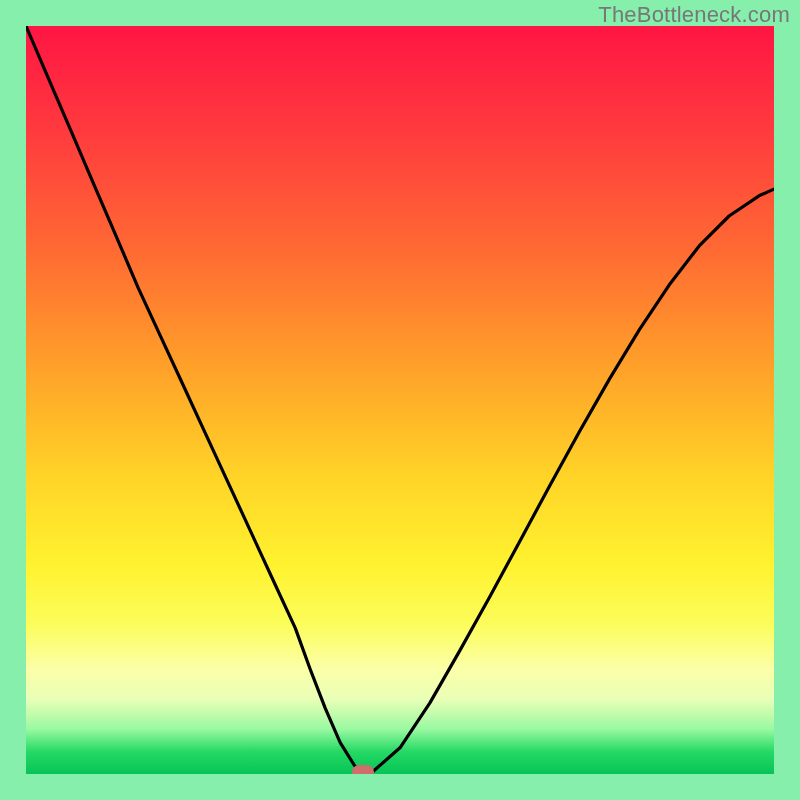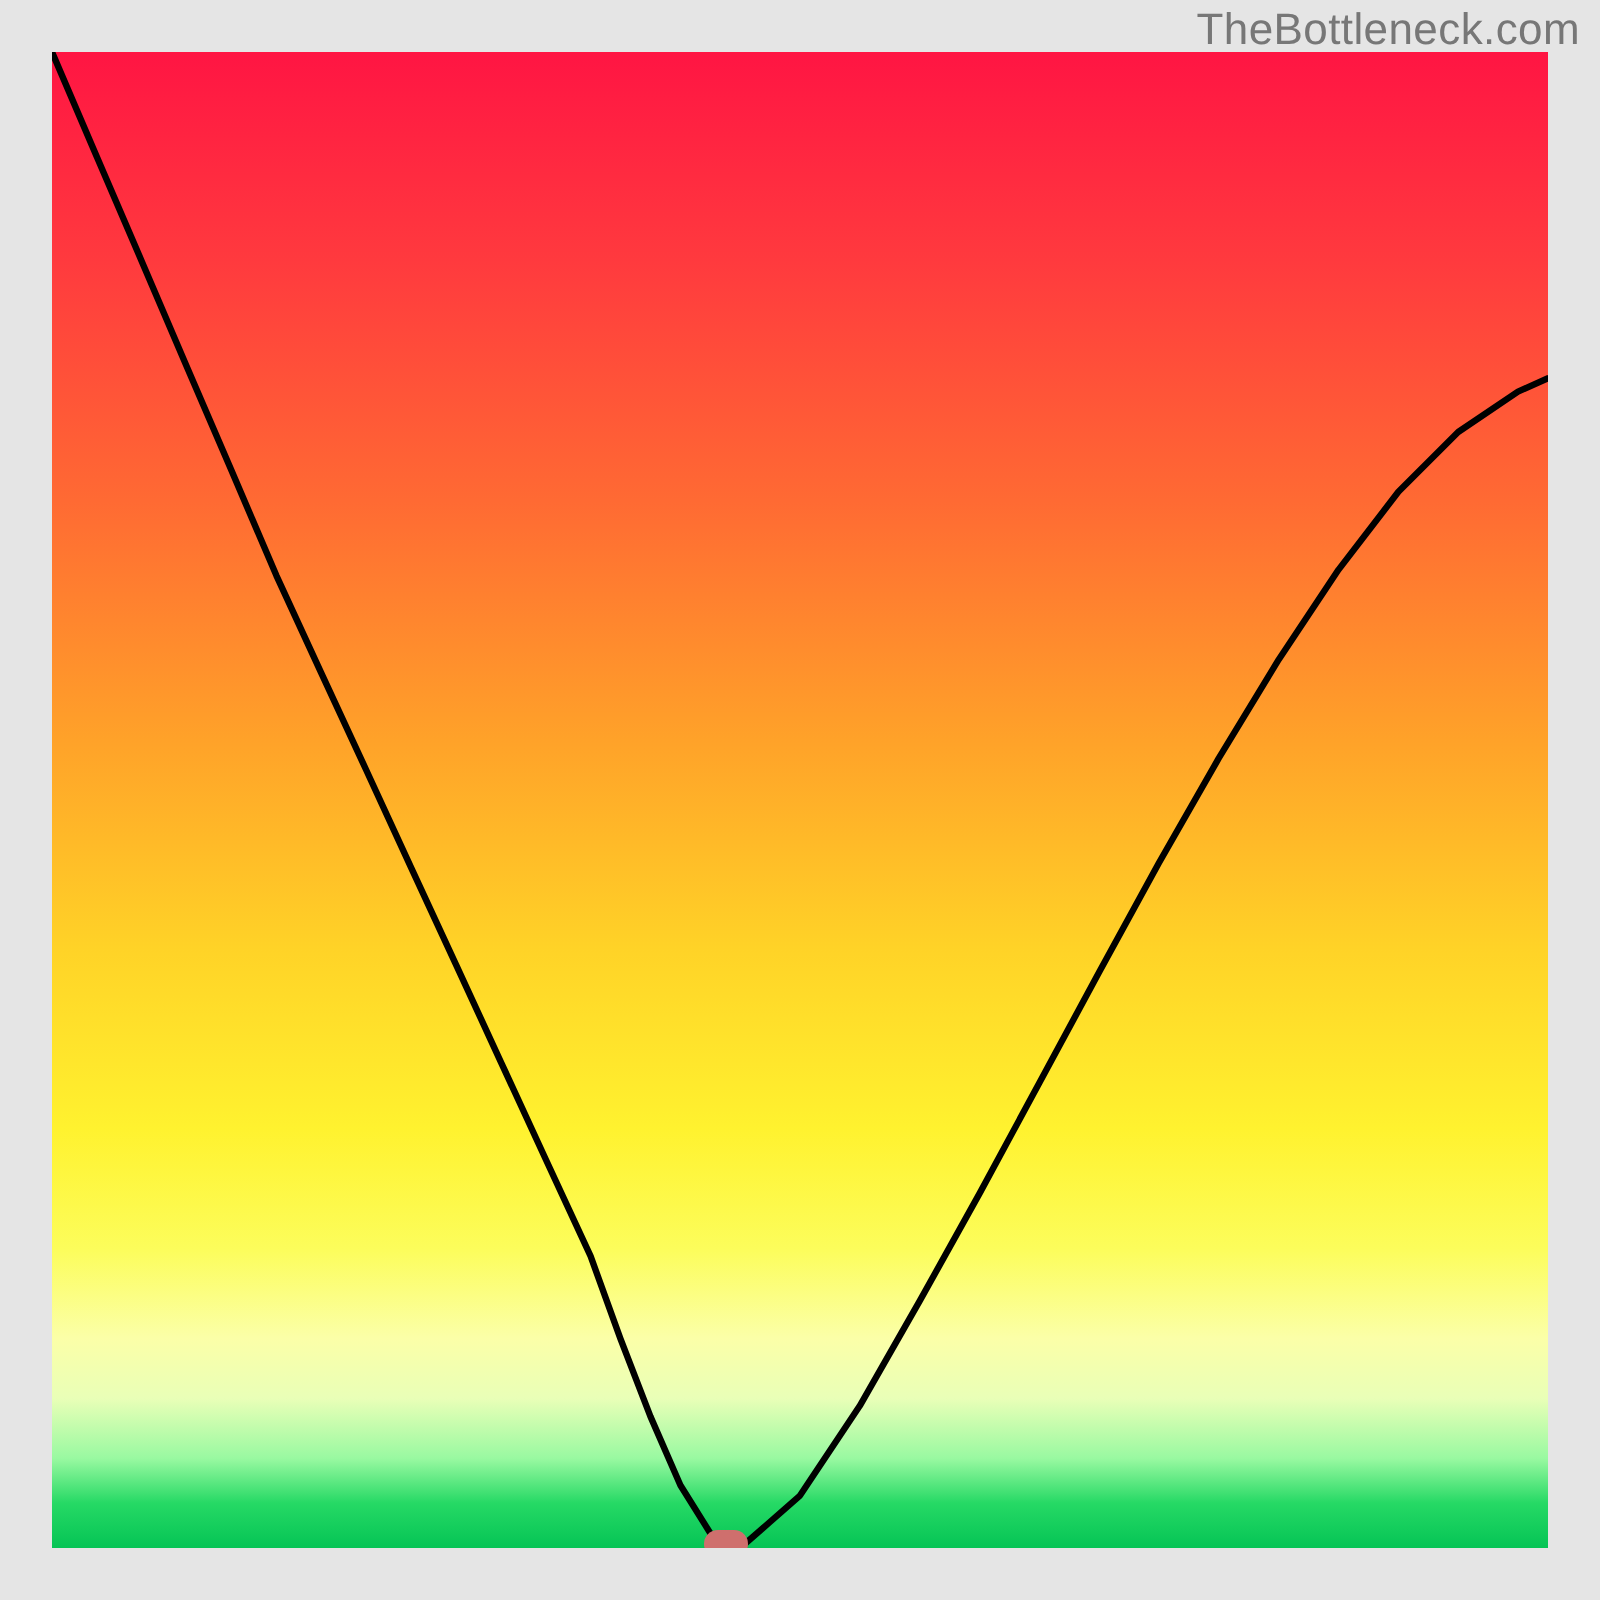--- a/index.html
+++ b/index.html
@@ -10,21 +10,21 @@
     background: #000;
     overflow: hidden;
     font-family: Arial, Helvetica, sans-serif;
   }
   .frame {
     position: absolute;
     left: 0;
     top: 0;
     width: 800px;
     height: 800px;
-    background: #e5e5e5;
+    background: #86efac;
     text-align: right;
   }
   .plot-area {
     position: absolute;
     left: 26px;
     top: 26px;
     width: 748px;
     height: 748px;
     overflow: hidden;
   }

